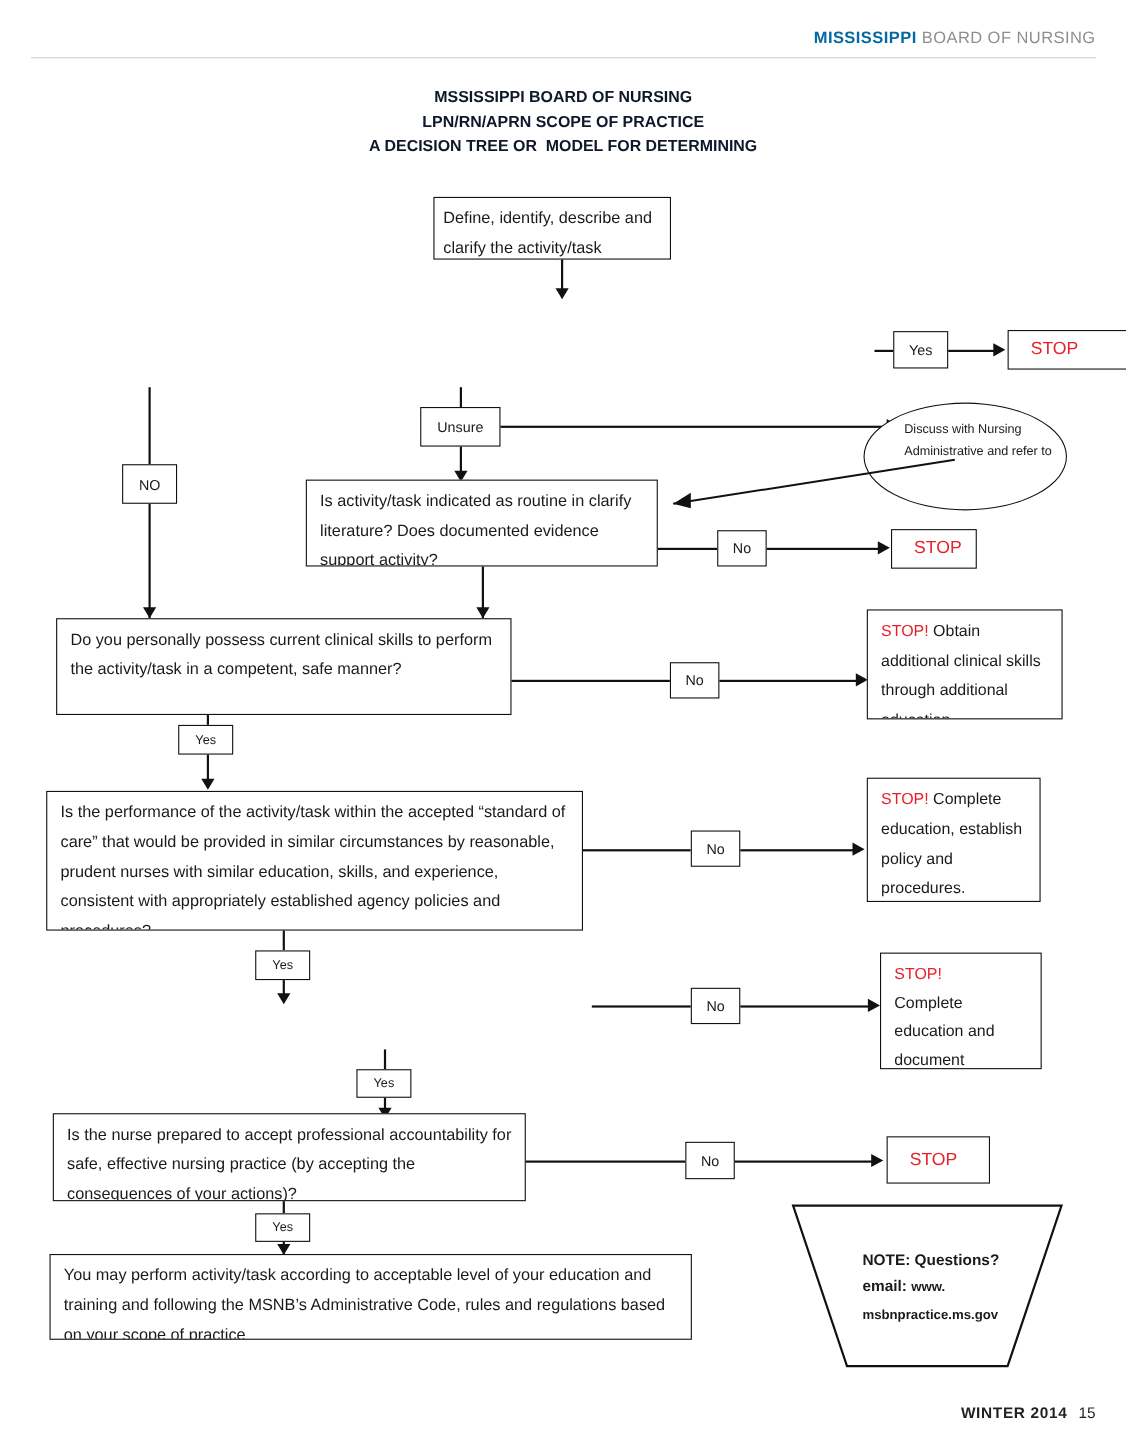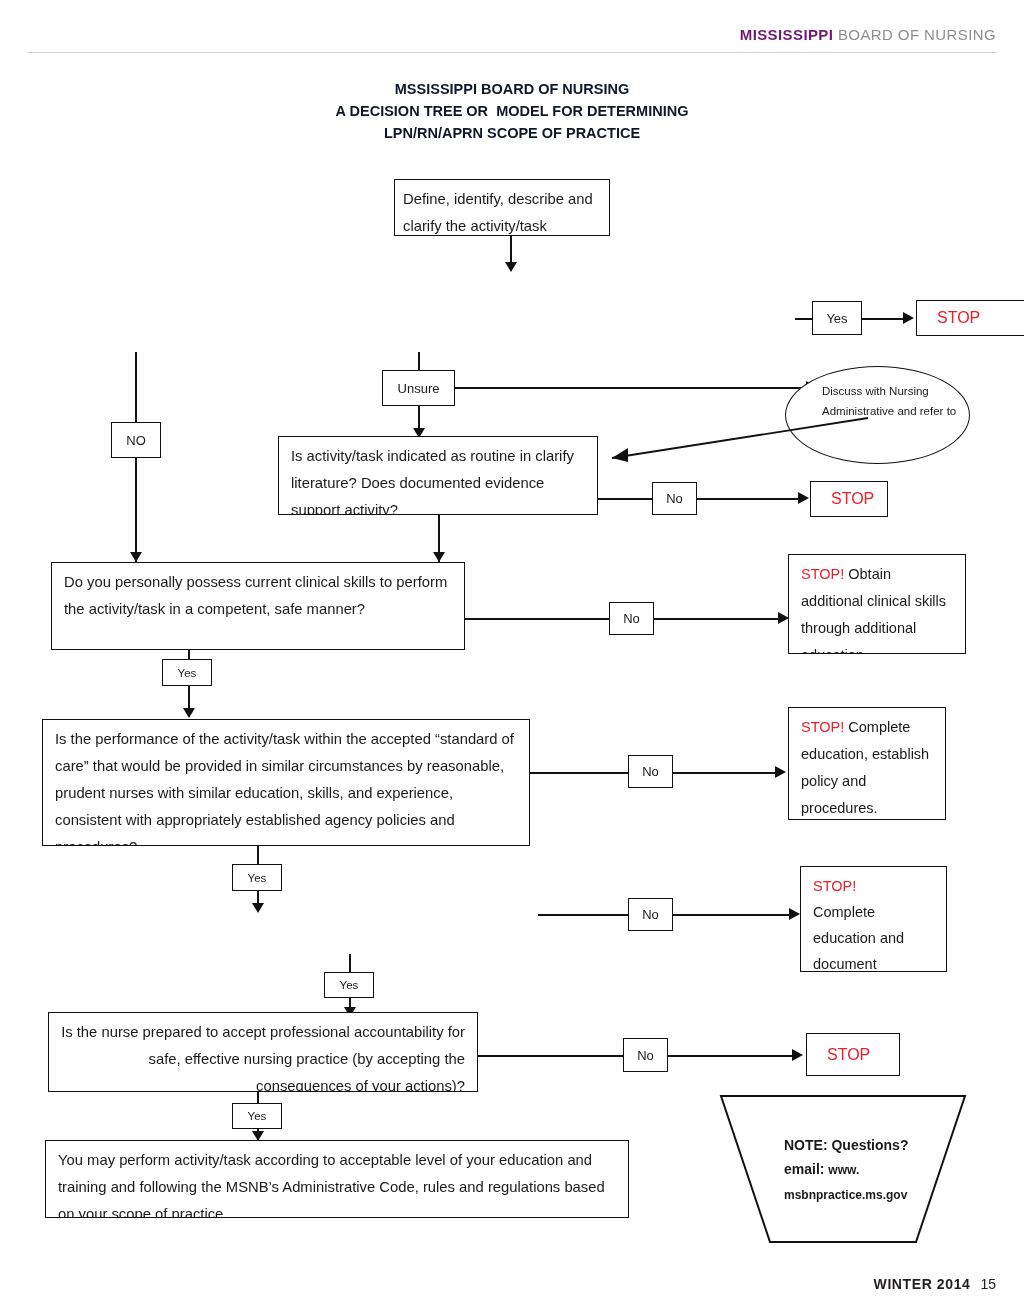--- a/index.html
+++ b/index.html
@@ -22,21 +22,21 @@
 
   
   .hdr-text {
     position: absolute;
     top: 26px;
     right: 28px;
     font-size: 15px;
     letter-spacing: 0.4px;
     white-space: nowrap;
   }
-  .hdr-strong { font-weight: bold; color: #701a75; }
+  .hdr-strong { font-weight: bold; color: #0369a1; }
   .hdr-light  { font-weight: normal; color: #8e8e8e; }
   .hdr-rule {
     position: absolute;
     left: 28px; right: 28px;
     top: 52px;
     height: 1px;
     background: #d0d0d0;
   }
 
   
@@ -172,22 +172,22 @@
 <div id="page">
 
   <div class="hdr-text">
     <span class="hdr-strong">MISSISSIPPI</span>
     <span class="hdr-light">BOARD OF NURSING</span>
   </div>
   <div class="hdr-rule"></div>
 
   <div class="title-block">
     <div>MSSISSIPPI BOARD OF NURSING</div>
+    <div>LPN/RN/APRN SCOPE OF PRACTICE</div>
     <div>A DECISION TREE OR  MODEL FOR DETERMINING</div>
-    <div>LPN/RN/APRN SCOPE OF PRACTICE</div>
   </div>
 
   <div class="box" style="left:394px; top:179px; width:216px; height:57px; text-align:left; padding-left:8px; padding-right:8px;">Define, identify, describe and clarify the activity/task</div>
 
   <div class="ln lnv" style="left:510px; top:236px; height:30px;"></div>
   <div class="arrow-d" style="left:505px; top:262px;"></div>
 
 
   <div class="ln lnh" style="left:795px; top:318px; width:17px;"></div>
   <div class="lbl" style="left:812px; top:301px; width:50px; height:34px;">Yes</div>
@@ -264,21 +264,21 @@
   <div class="stopmsg" style="left:800px; top:866px; width:147px; height:106px; line-height:26px;">
     <span class="red">STOP!</span><br>
     <span>Complete education and document</span>
   </div>
 
   <div class="ln lnv" style="left:349px; top:954px; height:18px;"></div>
   <div class="lbl small" style="left:324px; top:972px; width:50px; height:26px;">Yes</div>
   <div class="ln lnv" style="left:349px; top:998px; height:16px;"></div>
   <div class="arrow-d" style="left:344px; top:1007px;"></div>
 
-  <div class="box" style="left:48px; top:1012px; width:430px; height:80px;text-align:right;">Is the nurse prepared to accept professional accountability for safe, effective nursing practice (by accepting the consequences of your actions)?</div>
+  <div class="box" style="left:48px; top:1012px; width:430px; height:80px;">Is the nurse prepared to accept professional accountability for safe, effective nursing practice (by accepting the consequences of your actions)?</div>
 
   <div class="ln lnh" style="left:478px; top:1055px; width:145px;"></div>
   <div class="lbl" style="left:623px; top:1038px; width:45px; height:34px;">No</div>
   <div class="ln lnh" style="left:668px; top:1055px; width:128px;"></div>
   <div class="arrow-r" style="left:792px; top:1049px;"></div>
   <div class="stopbox" style="left:806px; top:1033px; width:94px; height:43px;">STOP</div>
 
   <div class="ln lnv" style="left:257px; top:1092px; height:11px;"></div>
   <div class="lbl small" style="left:232px; top:1103px; width:50px; height:26px;">Yes</div>
   <div class="ln lnv" style="left:257px; top:1129px; height:14px;"></div>

